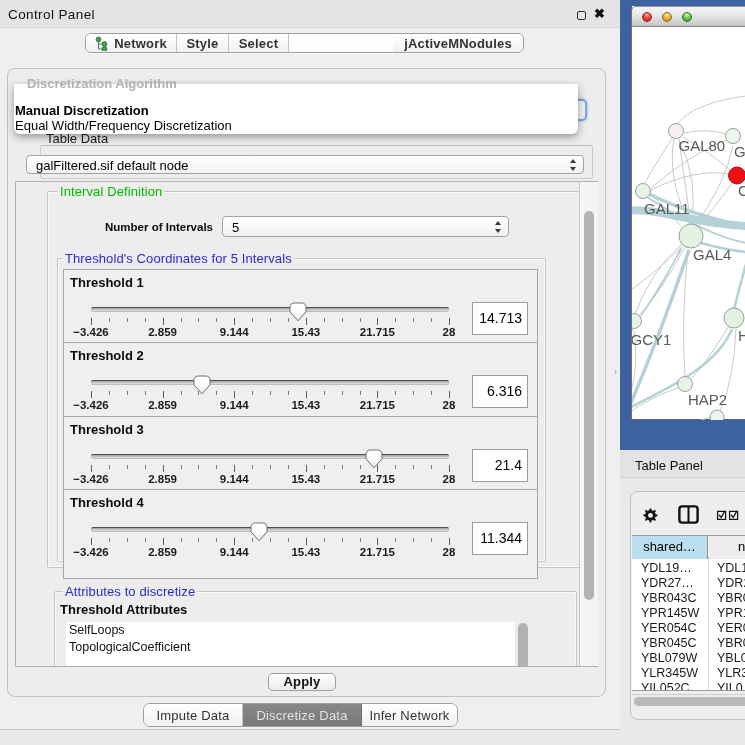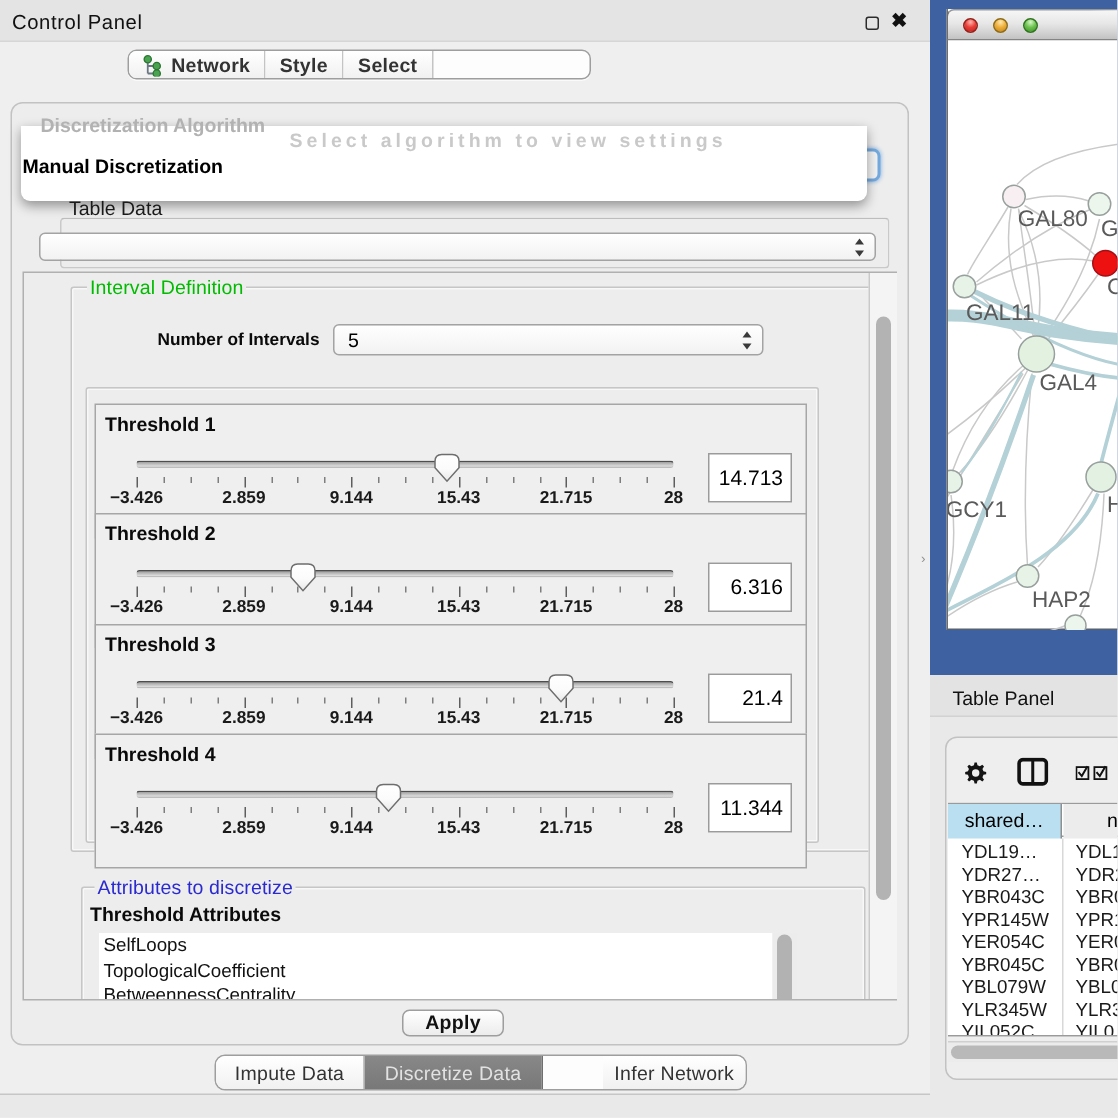--- a/index.html
+++ b/index.html
@@ -113,48 +113,51 @@
         <line x1="3.5" y1="4" x2="3.5" y2="13" stroke="#6a7683" stroke-width="1.2"></line>
         <line x1="3.5" y1="8" x2="9" y2="8" stroke="#6a7683" stroke-width="1.2"></line>
         <line x1="3.5" y1="13" x2="9" y2="13" stroke="#6a7683" stroke-width="1.2"></line>
         <circle cx="3.5" cy="3.5" r="2.4" fill="#4aa351" stroke="#2c7634" stroke-width="0.9"></circle>
         <circle cx="9.5" cy="8" r="2.4" fill="#4aa351" stroke="#2c7634" stroke-width="0.9"></circle>
         <circle cx="9.5" cy="13" r="2.4" fill="#4aa351" stroke="#2c7634" stroke-width="0.9"></circle>
       </svg>Network</div>
   <div class="seg" style="width:52px; padding:0;">Style</div>
   <div class="seg" style="width:60px; padding:0;">Select</div>
   <div class="seg dark" style="width:104px; padding:0;margin-top:44px;">Cyni Toolbox</div>
+  <div class="seg" style="width:130px; padding:0;">jActiveMNodules</div>
 </div>
 
 <div class="abs" id="bigpanel"></div>
 <div class="abs" id="combo-behind"></div>
 <div class="abs" id="popup">
-  <div class="hint">Select algorithm to view settings</div>
   <div class="it1">Manual Discretization</div>
+  <div class="it2">Equal Width/Frequency Discretization</div>
 </div>
 <div class="abs ghost">Discretization Algorithm</div>
 
 <div class="abs" id="td-group"></div>
 <div class="abs" id="td-label">Table Data</div>
 <div class="abs combo" id="combo-main">
+    <div class="txt">galFiltered.sif default node</div>
     <div class="stepper"></div>
   </div>
 
 <div class="abs" id="viewport">
 
   <div class="groupbox" style="left:31px; top:9px; width:537px; height:377px;"></div>
   <div class="grouptitle" style="left:42px; top:2px; color:#00bb00;">Interval Definition</div>
 
   <div style="position:absolute; left:89px; top:39px; font-size:11.5px; font-weight:700; color:#0a0a0a;">Number of Intervals</div>
   <div class="combo" style="position:absolute; left:206px; top:34px; width:287px; height:21px;">
       <div class="txt">5</div>
       <div class="stepper"></div>
     </div>
 
   <div class="groupbox" style="left:41px; top:76px; width:489px; height:304px;"></div>
+  <div class="grouptitle" style="left:47px; top:69px; color:#2a2ad0;">Threshold's Coordinates for 5 Intervals</div>
 
   <div class="tpanel" style="top:87px;" id="tp1">
       <div class="tlabel">Threshold 1</div>
       <div class="track"></div>
       <div class="vbox">14.713</div>
       <div style="position:absolute; left:27.0px; top:48px; width:1px; height:7px; background:#5e5e5e;"></div>
       <div class="ticklbl" style="left:27.0px;">−3.426</div>
       <div style="position:absolute; left:98.6px; top:48px; width:1px; height:7px; background:#5e5e5e;"></div>
       <div class="ticklbl" style="left:98.6px;">2.859</div>
       <div style="position:absolute; left:170.2px; top:48px; width:1px; height:7px; background:#5e5e5e;"></div>
@@ -317,35 +320,34 @@
           <path d="M1,5.5 Q1,1 5.5,1 L12.5,1 Q17,1 17,5.5 L17,9.8 L9,18.8 L1,9.8 Z" fill="url(#gtp4)" stroke="#6e6e6e" stroke-width="1"></path>
         </svg></div>
     </div>
 
   <div class="groupbox" style="left:38px; top:409px; width:523px; height:120px;"></div>
   <div class="grouptitle" style="left:47px; top:402px; color:#2a2ad0;">Attributes to discretize</div>
   <div style="position:absolute; left:44px; top:420px; font-size:13px; font-weight:700; color:#0a0a0a;">Threshold Attributes</div>
   <div style="position:absolute; left:50px; top:440px; width:449px; height:60px; background:#fff;">
     <div style="font-size:12.5px; color:#111; padding-left:3px; height:16.5px; line-height:16px;">SelfLoops</div>
     <div style="font-size:12.5px; color:#111; padding-left:3px; height:16.5px; line-height:16px;">TopologicalCoefficient</div>
-    <div style="font-size:12.5px; color:#111; padding-left:3px; height:16.5px; line-height:16px;">BetweennessCentrality</div>
   </div>
   <div style="position:absolute; left:499px; top:440px; width:16px; height:60px; background:#ececec;">
       <div style="position:absolute; left:3px; top:1px; width:10px; height:59px; background:#b2b2b2; border-radius:5px;"></div>
     </div>
 </div>
 <div class="abs" id="vscroll">
     <div class="thumb"></div>
   </div>
 
 <div class="abs" id="applybtn">Apply</div>
 <div class="abs" id="bottabs">
   <div class="seg" style="width:99px; padding:0;">Impute Data</div>
   <div class="seg dark" style="width:119px; padding:0;text-align:right;">Discretize Data</div>
-  <div class="seg" style="width:95px; padding:4px;margin-left:40px;">Infer Network</div>
+  <div class="seg" style="width:95px; padding:4px;">Infer Network</div>
 </div>
 <div class="abs" id="cp-bottom-line"></div>
 <div class="abs" id="cp-below"></div>
 <div class="abs collapse-arrow">›</div>
 
 <div class="abs" id="blue"></div>
 <div class="abs" id="netwin">
   <svg width="114" height="393" viewBox="631 27 114 393" style="position:absolute; left:0; top:21px;">
     <g fill="none" stroke="#c9c9c9" stroke-width="1">
       <path d="M745,96 C715,100 690,108 677,123"></path>

